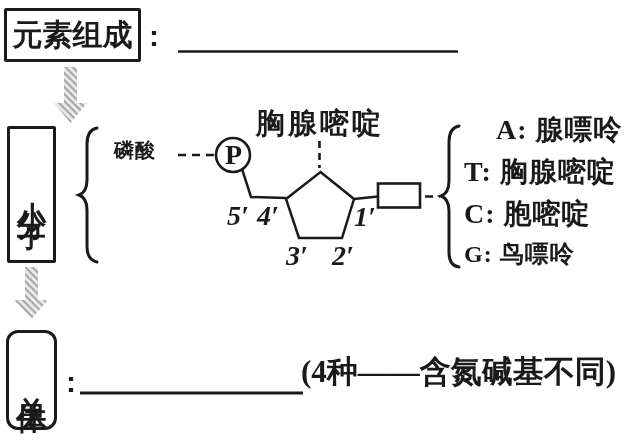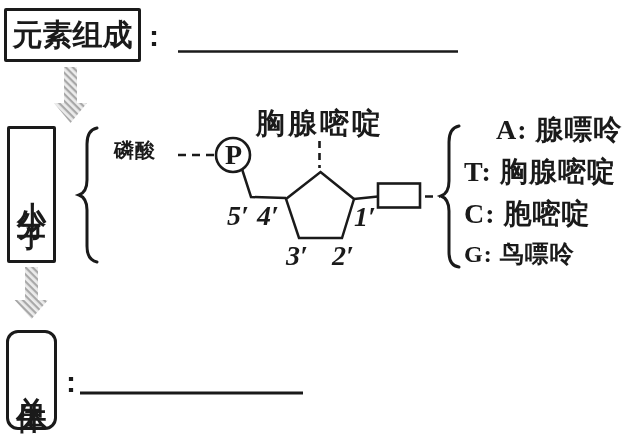--- a/index.html
+++ b/index.html
@@ -94,14 +94,15 @@
   <div class="label serif-b" style="left:464px;top:116px;font-size:28px;letter-spacing:1px;margin-left:32px;">A: 腺嘌呤</div>
   <div class="label serif-b" style="left:464px;top:158px;font-size:28px;letter-spacing:1px;">T: 胸腺嘧啶</div>
   <div class="label serif-b" style="left:464px;top:200px;font-size:28px;letter-spacing:1px;">C: 胞嘧啶</div>
   <div class="label serif-b" style="left:464px;top:242px;font-size:24px;letter-spacing:1px;">G: 鸟嘌呤</div>
 
   <div class="box" style="left:6px;top:330px;width:51px;height:100px;font-size:30px;border-radius:12px;">
     <span class="vtext" style="letter-spacing:8px;">单体</span>
   </div>
   <div class="label sans-b" style="left:66px;top:367px;font-size:30px;">:</div>
 
+  <div class="label serif-b" style="left:301px;top:356px;font-size:31px;">(4种——含氮碱基不同)</div>
 
 </div>
 
 </body></html>

